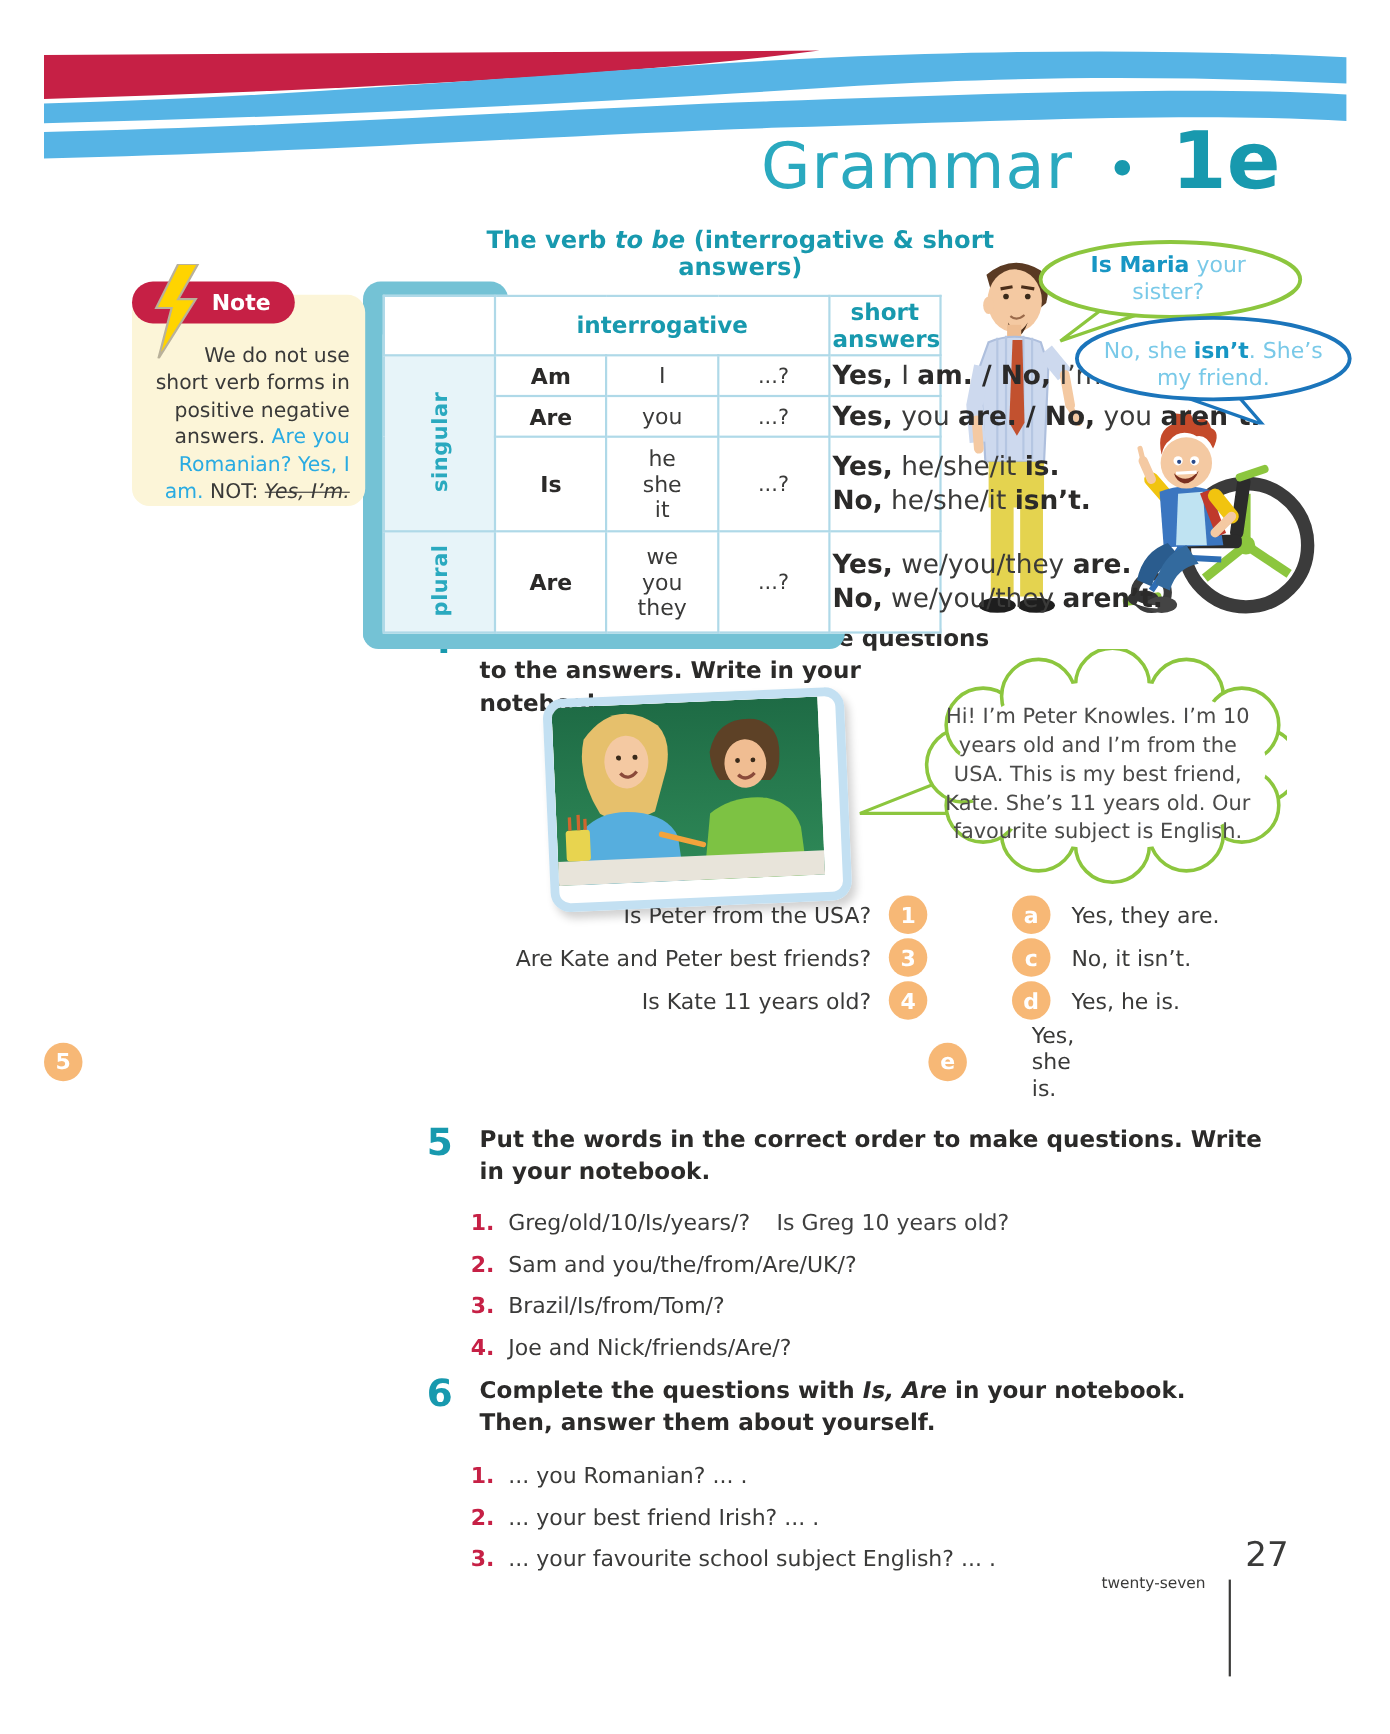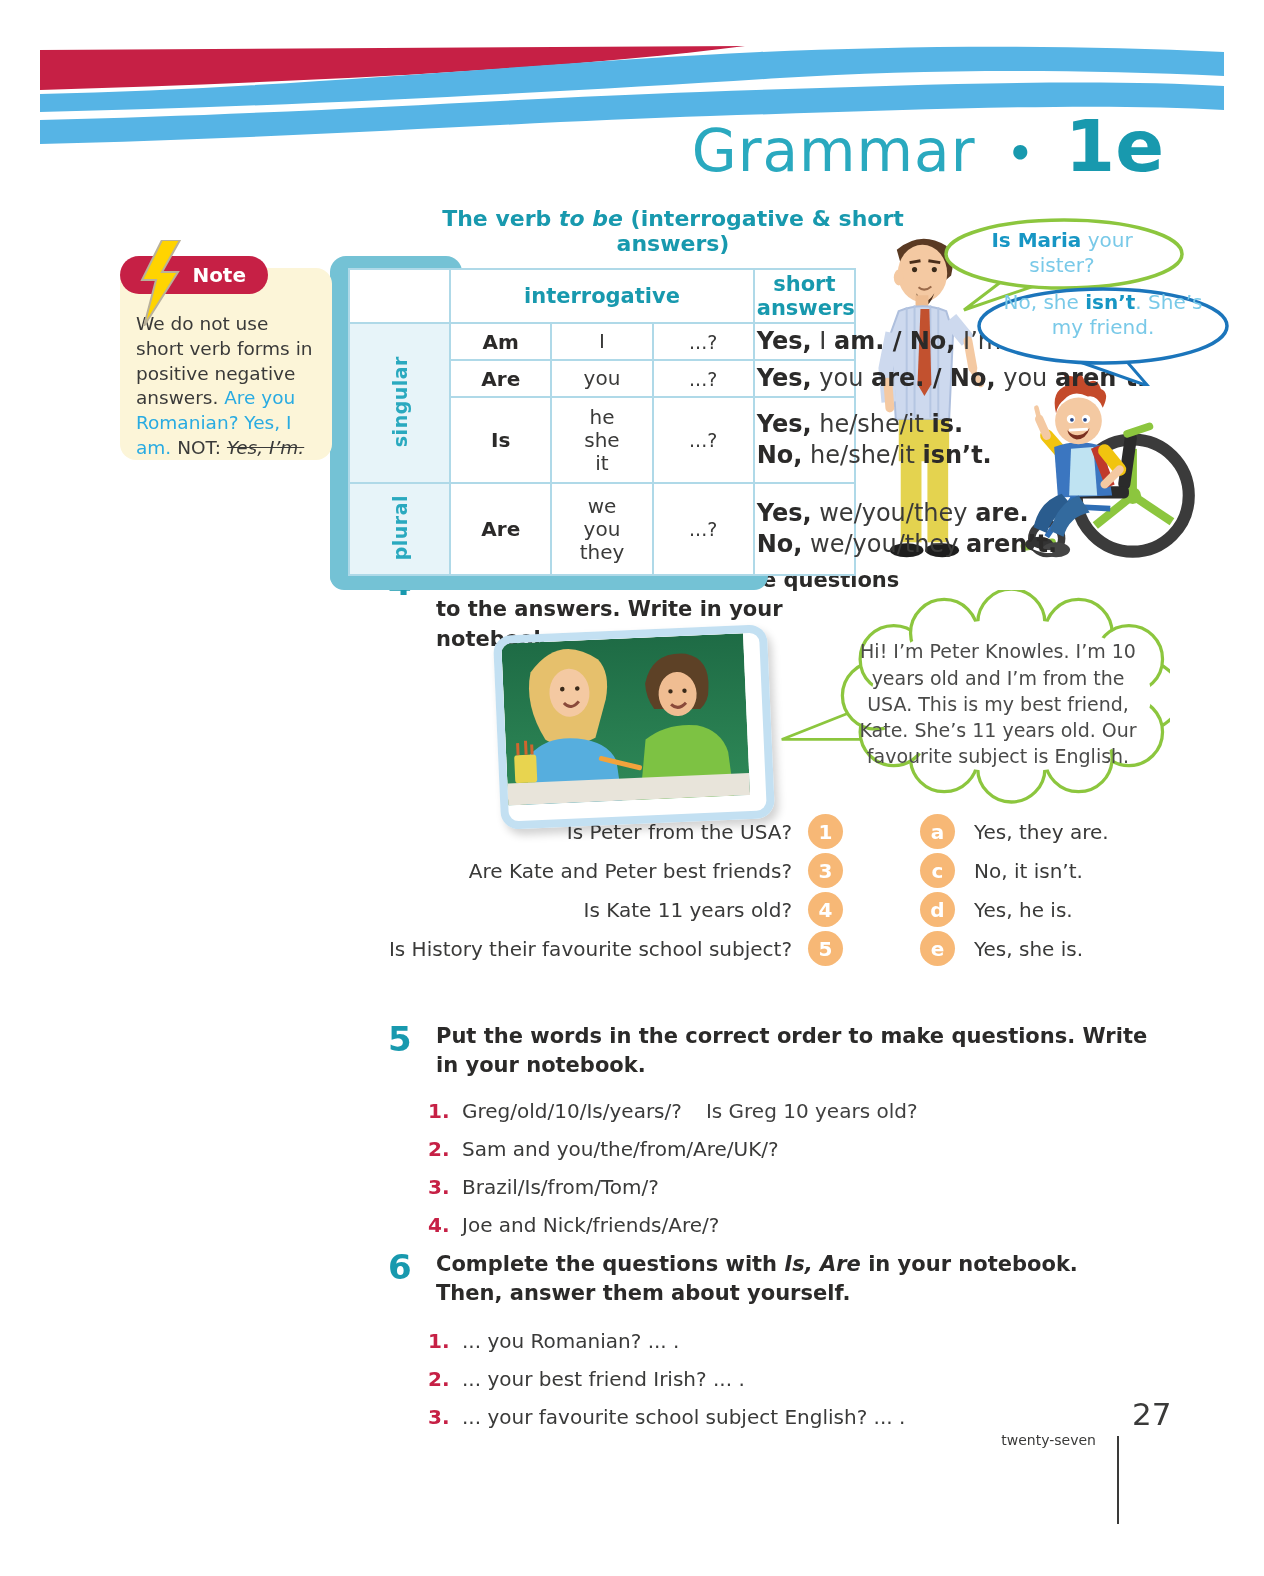--- a/index.html
+++ b/index.html
@@ -8,21 +8,21 @@
   
   .waves{position:absolute;left:0;top:0;width:1264px;height:170px;}
   .unit-title{position:absolute;right:100px;top:104px;display:flex;align-items:baseline;gap:32px;}
   .unit-title .g{font-size:58px;color:#2aa9bf;letter-spacing:1px;}
   .unit-title .dot{font-size:40px;color:#1899ae;font-weight:bold;transform:translateY(-4px);}
   .unit-title .code{font-size:72px;font-weight:bold;color:#1899ae;}
   .section-title{position:absolute;left:408px;top:206px;width:530px;text-align:center;
                  font-size:22px;font-weight:bold;color:#1899ae;}
   
   .note-box{position:absolute;left:120px;top:268px;width:212px;height:192px;
-            background:#fcf5d8;border-radius:16px;z-index:2;}
+            background:#fcf5d8;border-radius:16px;z-index:2;text-align:right;}
   .note-pill{position:absolute;left:0px;top:-12px;width:148px;height:38px;background:#c62045;
              border-radius:20px;display:flex;align-items:center;justify-content:flex-end;padding-right:22px;box-sizing:border-box;}
   .note-pill span{color:#fff;font-weight:bold;font-size:20px;}
   .note-bolt{position:absolute;left:16px;top:-28px;width:48px;height:86px;z-index:3;}
   .note-text{position:absolute;left:16px;top:44px;width:182px;font-size:18.5px;line-height:1.34;}
   .note-text .blue{color:#29abe2;}
   .note-text .strike{text-decoration:line-through;font-style:italic;}
   
   .tbl-wrap{position:absolute;left:348px;top:268px;z-index:1;}
   .tbl-tab{position:absolute;left:-18px;top:-12px;width:132px;height:48px;background:#74c2d5;border-radius:16px;z-index:0;}
@@ -40,21 +40,21 @@
   table.gram .ans .b{font-weight:bold;color:#2b2a29;}
   
   .teacher{position:absolute;left:852px;top:234px;width:135px;height:336px;}
   .boy{position:absolute;left:985px;top:352px;width:215px;height:218px;}
   .bub{position:absolute;z-index:3;}
   .bub .txt{position:absolute;text-align:center;font-size:20px;line-height:1.25;color:#79c9e8;}
   .bub .txt .bd{font-weight:bold;color:#1796c4;}
   .bub1{left:936px;top:218px;width:250px;height:96px;}
   .bub1 .txt{left:30px;top:10px;width:192px;}
   .bub2{left:972px;top:286px;width:262px;height:100px;}
-  .bub2 .txt{left:24px;top:4px;width:214px;}
+  .bub2 .txt{left:24px;top:20px;width:214px;}
   
   .ex-head{position:absolute;display:flex;gap:14px;}
   .ex-num{font-size:34px;font-weight:bold;color:#1899ae;line-height:1;width:34px;flex:none;}
   .ex-instr{font-weight:bold;font-size:21px;color:#2b2a29;line-height:1.4;}
   .ex-instr i{font-weight:bold;}
   .ex4-head{left:388px;top:566px;width:520px;}
   .ex5-head{left:388px;top:1022px;width:760px;}
   .ex6-head{left:388px;top:1250px;width:720px;}
   .ex-items{position:absolute;left:428px;}
   .ex5-items{top:1092px;}
@@ -313,21 +313,20 @@
       <div class="a">No, it isn’t.</div>
     </div>
     <div class="match-row">
       <div class="q">Is Kate 11 years old?</div>
       <div class="badge">4</div>
       <div></div>
       <div class="badge">d</div>
       <div class="a">Yes, he is.</div>
     </div>
     <div class="match-row">
-      <div class="q">Is History their favourite school subject?</div>
       <div class="badge">5</div>
       <div></div>
       <div class="badge">e</div>
       <div class="a">Yes, she is.</div>
     </div>
   </div>
 
   <div class="ex-head ex5-head">
     <div class="ex-num">5</div>
     <div class="ex-instr">Put the words in the correct order to make questions. Write in your notebook.</div>

